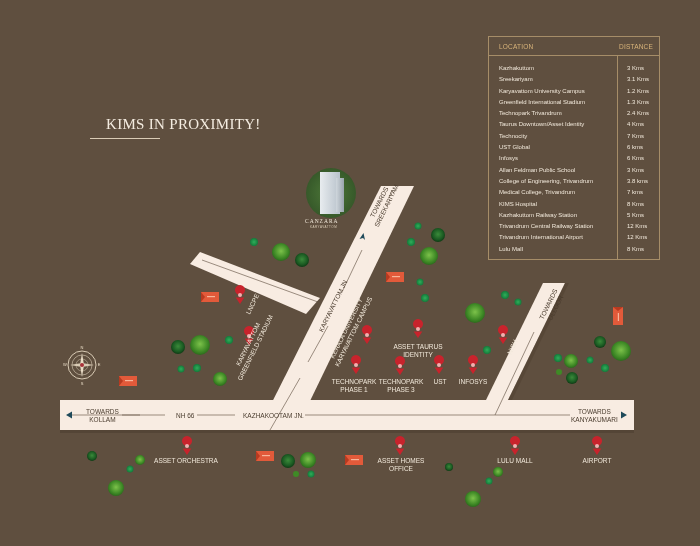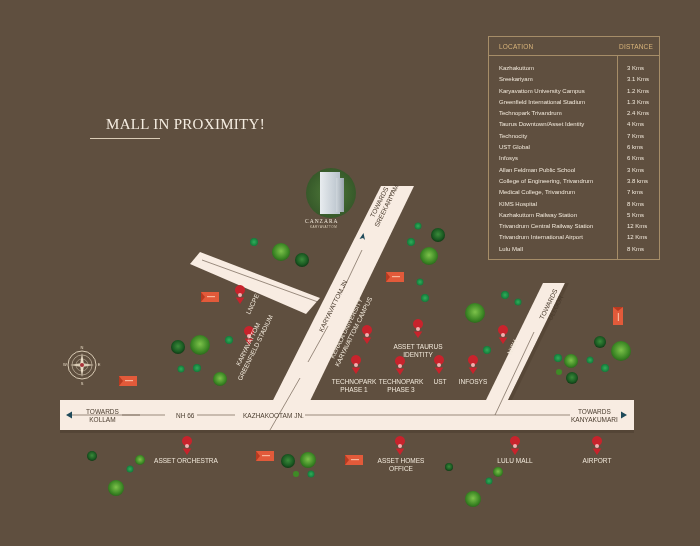--- a/index.html
+++ b/index.html
@@ -185,21 +185,21 @@
     <path d="M0,-12 L2,0 L0,12 L-2,0 Z" fill="#e9dcc6"></path>
     <path d="M-12,0 L0,2 L12,0 L0,-2 Z" fill="#d9cbb5"></path>
     <circle r="2" fill="#a8323a"></circle>
   </g>
   <text x="82" y="349" font-size="4" fill="#e9dcc6" text-anchor="middle" font-family="Liberation Sans, sans-serif">N</text>
   <text x="82" y="385" font-size="4" fill="#e9dcc6" text-anchor="middle" font-family="Liberation Sans, sans-serif">S</text>
   <text x="99" y="366" font-size="4" fill="#e9dcc6" text-anchor="middle" font-family="Liberation Sans, sans-serif">E</text>
   <text x="65" y="366" font-size="4" fill="#e9dcc6" text-anchor="middle" font-family="Liberation Sans, sans-serif">W</text>
 </svg>
 
-<div class="title">MALL IN PROXIMITY!</div>
+<div class="title">KIMS IN PROXIMITY!</div>
 <div class="title-rule"></div>
 
 <div class="canzara">
   <div class="tower"></div>
   <div class="tower2"></div>
 </div>
 <div class="canzara-name">CANZARA</div>
 <div class="canzara-sub">KARYAVATTOM</div>
 
 <div class="dist-table">

